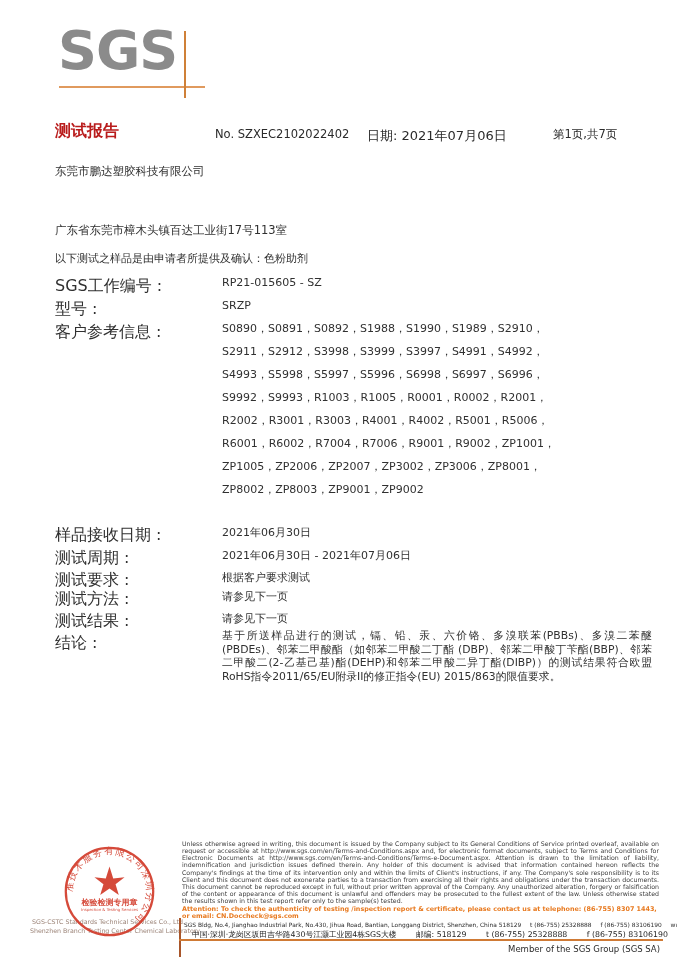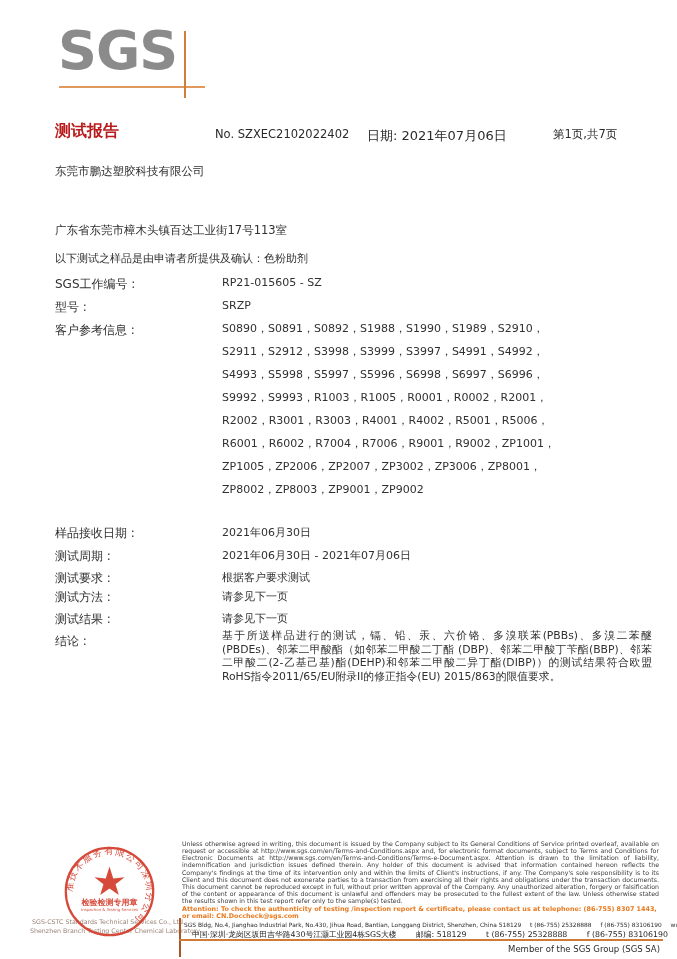--- a/index.html
+++ b/index.html
@@ -14,21 +14,21 @@
 
   .title{left:55px;top:121px;font-size:16px;font-weight:bold;color:#b91c1c;}
   .report-no{left:215px;top:127px;font-size:11.5px;color:#2b2b2b;}
   .report-date{left:367px;top:127px;font-size:13px;color:#2b2b2b;}
   .report-page{left:553px;top:127px;font-size:11.5px;color:#2b2b2b;text-align:right;}
 
   .company{left:55px;top:164px;font-size:11.5px;color:#303030;}
   .address{left:55px;top:186px;font-size:11.5px;color:#303030;margin-top:37px;}
 
   .statement{left:55px;top:251px;font-size:11px;color:#303030;}
-  .lbl{left:55px;font-size:12px;color:#303030;}
+  .lbl{left:55px;font-size:16px;color:#303030;}
   .val{left:222px;font-size:11px;color:#303030;}
   .ref-lines div{line-height:23px;}
   .conclusion-text{left:222px;top:629px;width:430px;font-size:10.8px;line-height:13.5px;color:#303030;text-align:justify;}
 
   
   .legal{left:182px;top:840px;width:477px;font-size:6.25px;line-height:7.15px;color:#3d3d3d;text-align:justify;}
   .attention{left:182px;top:906px;width:477px;font-size:6.4px;line-height:7.3px;font-weight:bold;color:#e8791e;}
   .addr-en{left:184px;top:922px;width:476px;font-size:5.9px;color:#2b2b2b;white-space:nowrap;}
   .addr-en span{margin-right:7px;}
   .addr-cn{left:184px;top:929px;width:476px;font-size:7.8px;color:#1f1f1f;white-space:nowrap;}

